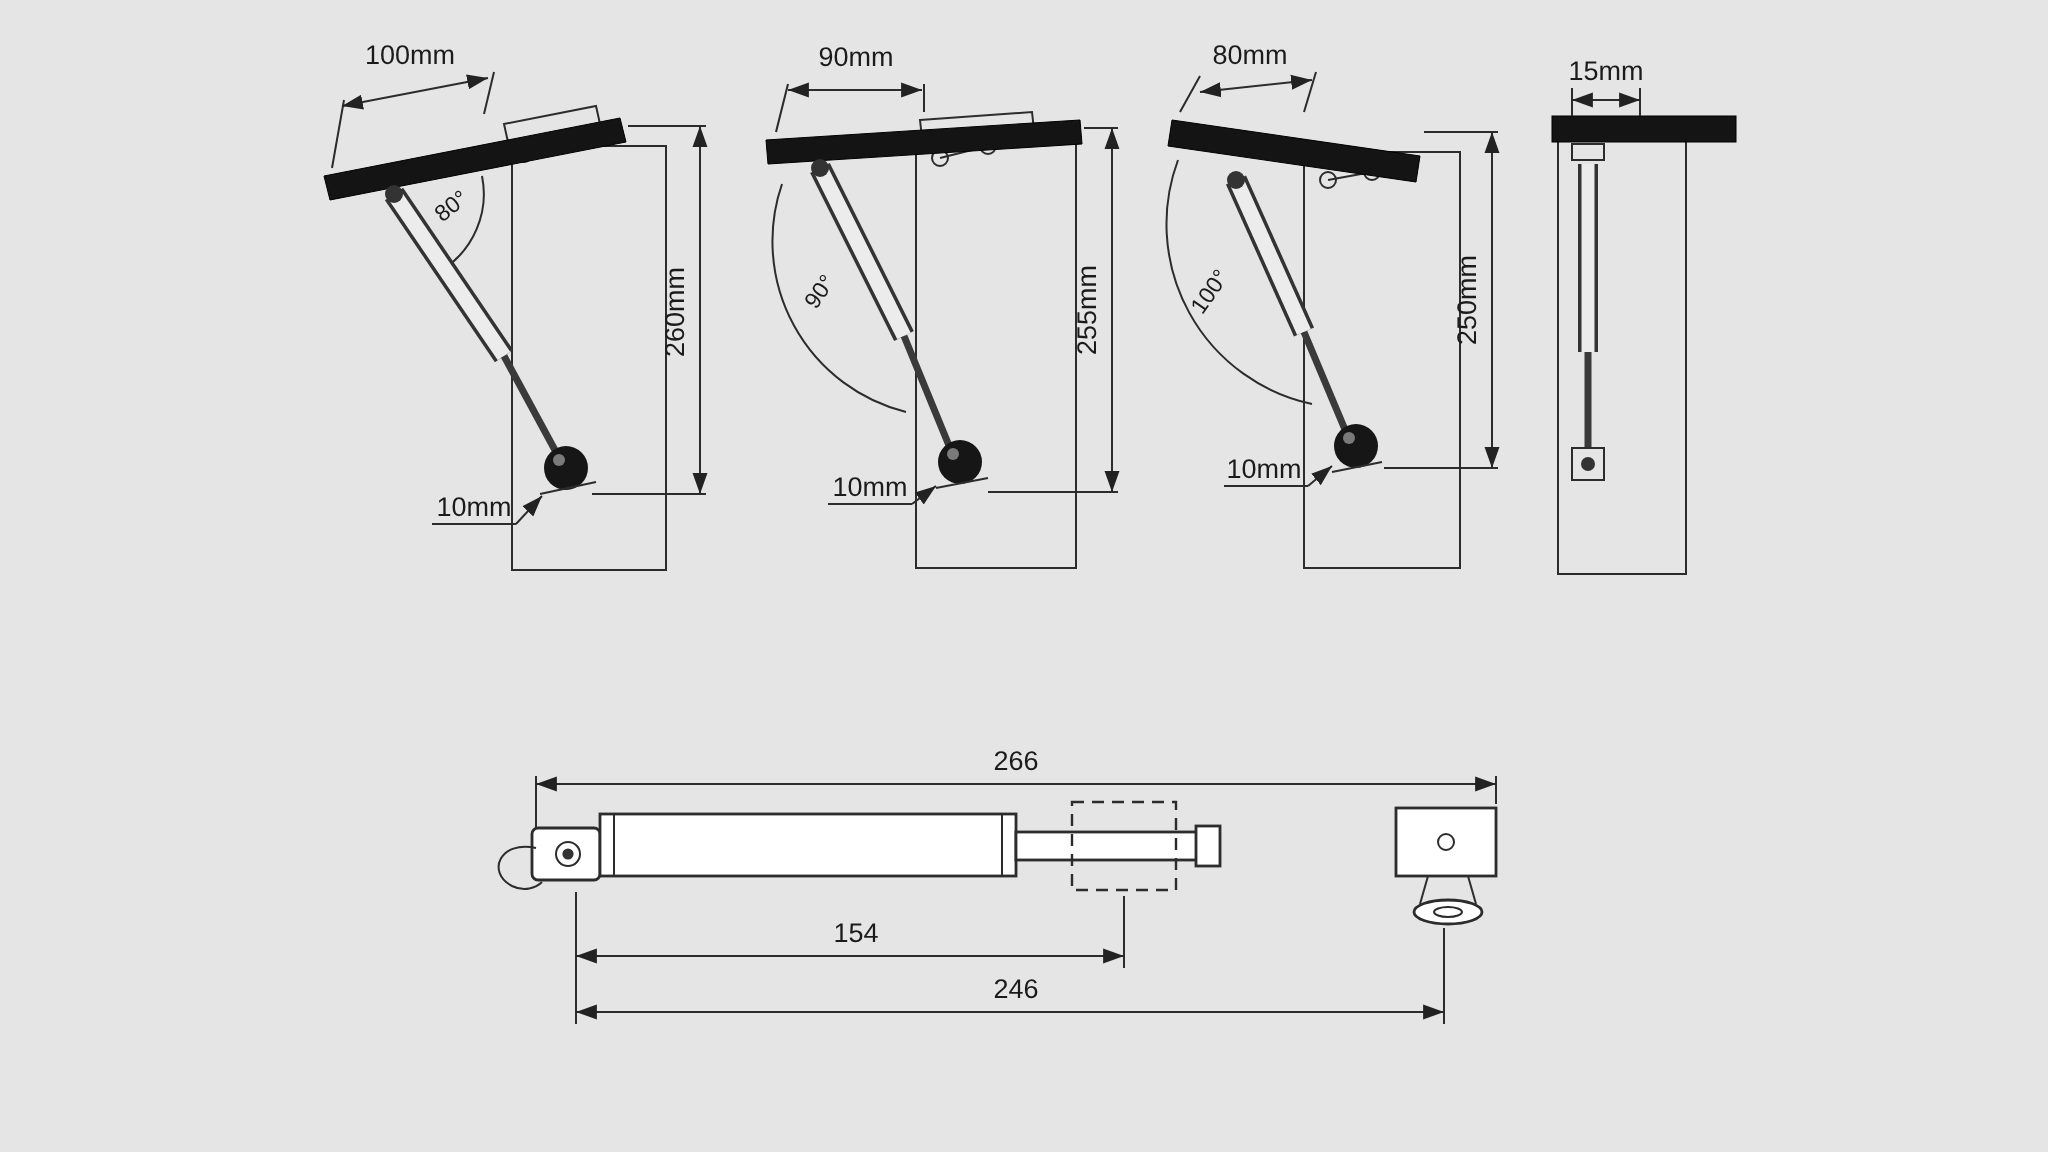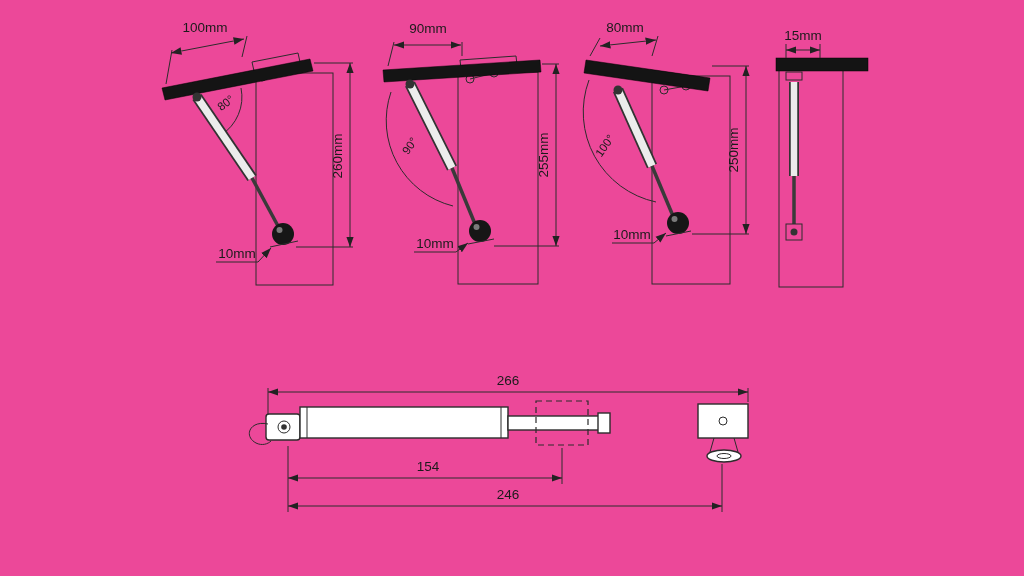--- a/index.html
+++ b/index.html
@@ -1,17 +1,17 @@
 <!DOCTYPE html>
 <html><head>
 <meta charset="utf-8">
 <style>
   * { margin:0; padding:0; box-sizing:border-box; }
   html, body { width:1024px; height:576px; background:#ffffff; overflow:hidden; }
-  .canvas { width:1024px; height:576px; position:relative; background:#ec4899;
+  .canvas { width:1024px; height:576px; position:relative; background:#e5e5e5;
             font-family:"Liberation Sans", sans-serif; }
   svg { display:block; }
   svg text { font-family:"Liberation Sans", sans-serif; }
   .dim   { font-size:13.5px; fill:#1b1b1b; text-anchor:middle; }
   .small { font-size:11.5px; }
   .thin  { stroke:#2c2c2c; stroke-width:1; fill:none; }
   .part  { stroke:#2c2c2c; stroke-width:1.4; fill:#ffffff; }
   .door  { fill:#141414; stroke:#000; stroke-width:0.5; }
   .cylO  { stroke:#333; stroke-width:11; fill:none; }
   .cylI  { stroke:#ececec; stroke-width:7.5; fill:none; }

